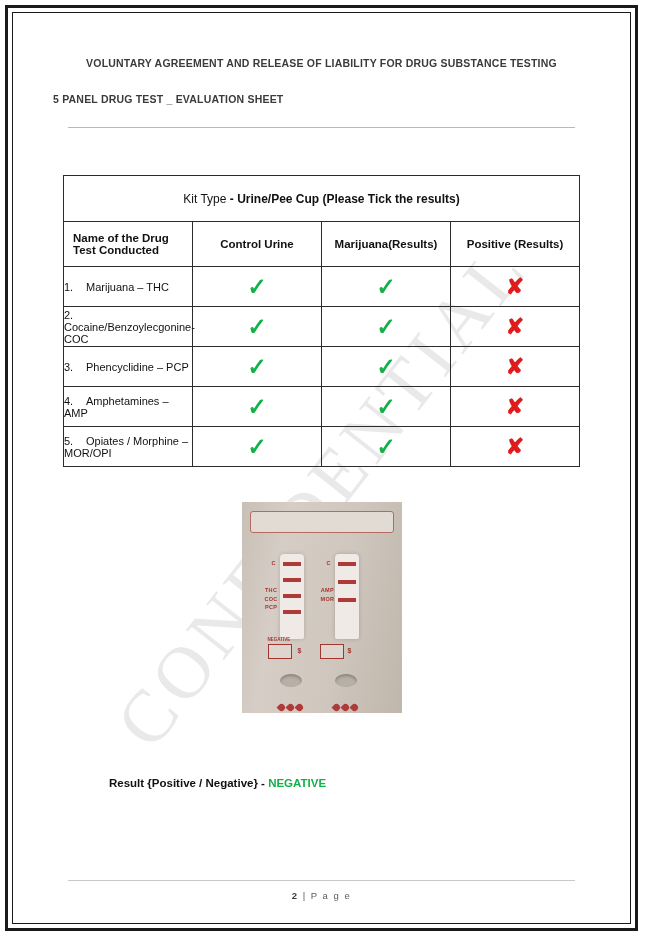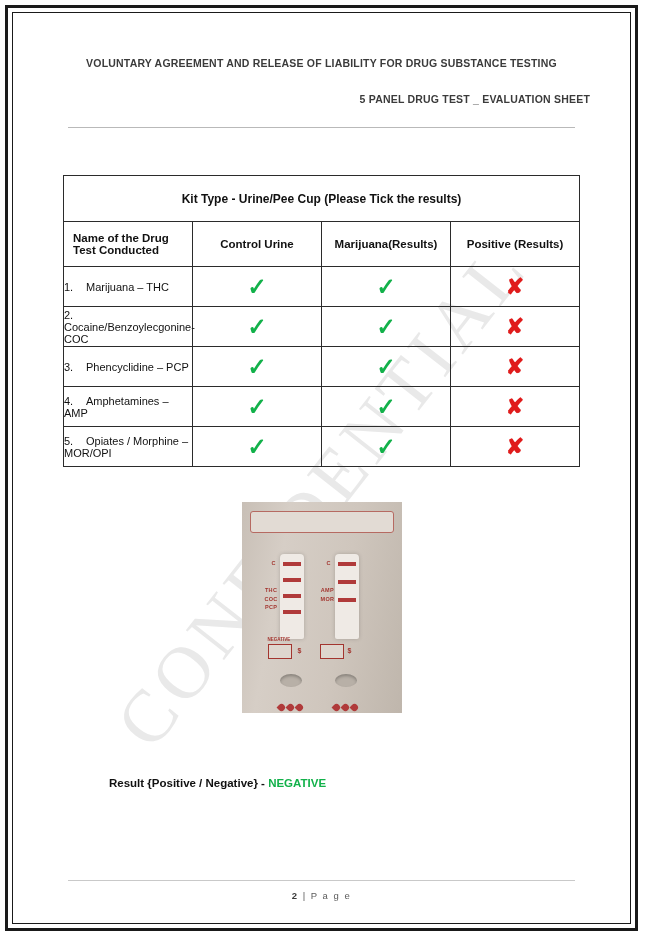--- a/index.html
+++ b/index.html
@@ -68,21 +68,21 @@
   
   .doc-title {
     text-align: center;
     font-size: 10.5px;
     font-weight: bold;
     color: #3b3b3b;
     letter-spacing: 0.2px;
     margin: 44px 40px 0 40px;
   }
   .doc-subtitle {
-    text-align: right;
+    text-align: left;
     font-size: 10.5px;
     font-weight: bold;
     color: #3b3b3b;
     letter-spacing: 0.2px;
     margin: 24px 40px 0 40px;
   }
   .header-rule {
     margin: 22px 55px 0 55px;
     border-bottom: 1px solid #b9b9b9;
     height: 0;
@@ -102,21 +102,21 @@
     padding: 0;
     vertical-align: middle;
   }
   .kit-head-cell {
     height: 45px;
     text-align: center;
     font-size: 12px;
     font-weight: bold;
     color: #111;
   }
-  .kit-head-cell .kt-label { font-weight: bold; }
+  .kit-head-cell .kt-label { font-weight: normal; }
   .kit-head-cell .kt-rest { font-weight: bold; margin-top: 40px; }
   .col-head {
     height: 44px;
     text-align: center;
     font-size: 11.5px;
     font-weight: bold;
     color: #111;
     padding: 0 4px;
   }
   .col-head.first {

